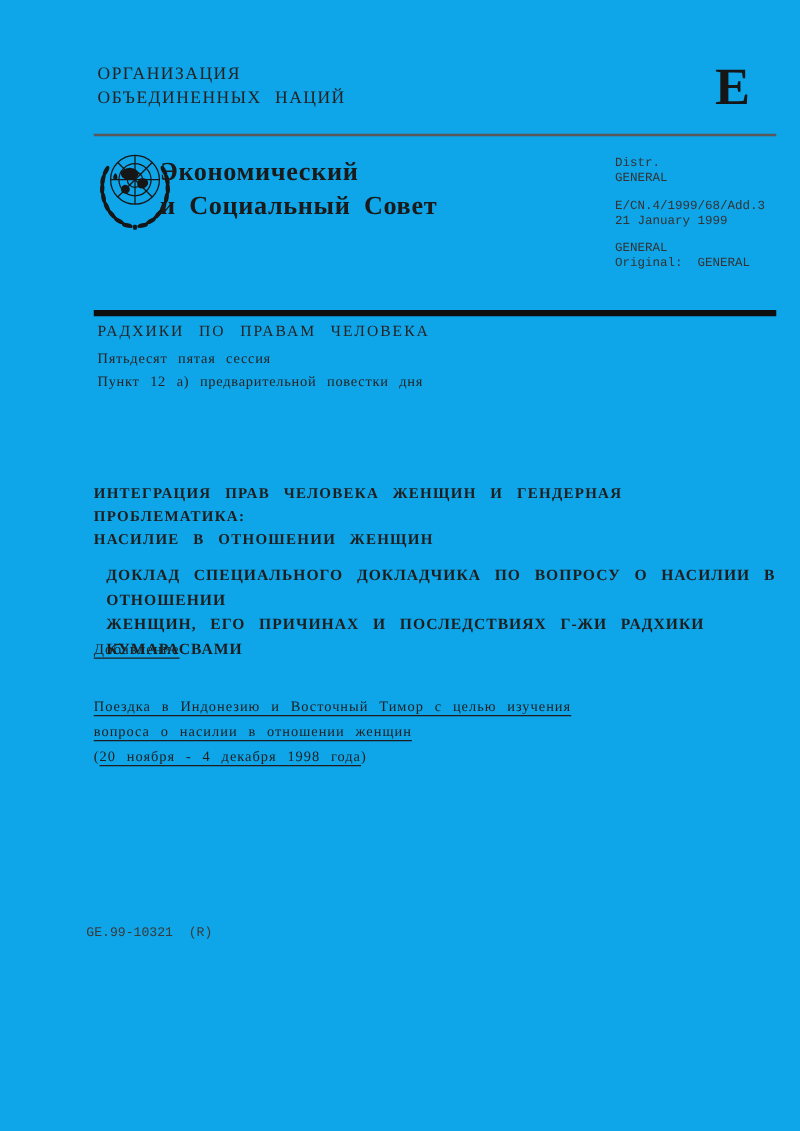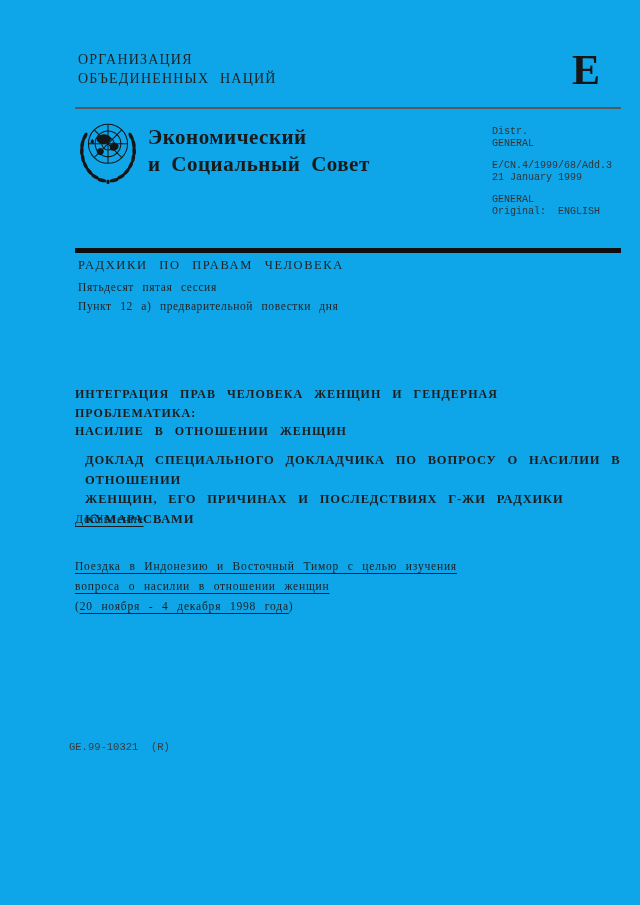--- a/index.html
+++ b/index.html
@@ -25,21 +25,21 @@
     font-size:42px;font-weight:bold;
     font-family:"Liberation Serif",serif;
     color:#161616;
   }
   .rule-thin{
     left:75px;top:107px;width:546px;height:2px;
     background:#595959;
   }
   .emblem{left:75px;top:116px;width:66px;height:72px;}
   .council-block{
-    left:148px;top:124px;
+    left:128px;top:124px;
     font-size:21px;line-height:27px;font-weight:bold;
     letter-spacing:0.5px;word-spacing:5px;
     color:#1a1a1a;
   }
   .distr-block{
     left:444px;top:126px;
     font-family:"Liberation Mono","DejaVu Sans Mono",monospace;
     font-size:10px;line-height:12px;
     color:#333;
   }
@@ -138,21 +138,21 @@
   </div>
 
   <div class="abs distr-block">
     <div>Distr.</div>
     <div>GENERAL</div>
     <div class="distr-gap"></div>
     <div>E/CN.4/1999/68/Add.3</div>
     <div>21 January 1999</div>
     <div class="distr-gap"></div>
     <div>GENERAL</div>
-    <div>Original:  ENGLISH</div>
+    <div>Original:  GENERAL</div>
   </div>
 
   <div class="abs rule-thick"></div>
 
   <div class="abs session-block">
     <div class="session-commission">РАДХИКИ ПО ПРАВАМ ЧЕЛОВЕКА</div>
     <div class="session-line">Пятьдесят пятая сессия</div>
     <div class="session-line">Пункт 12 а) предварительной повестки дня</div>
   </div>
 

